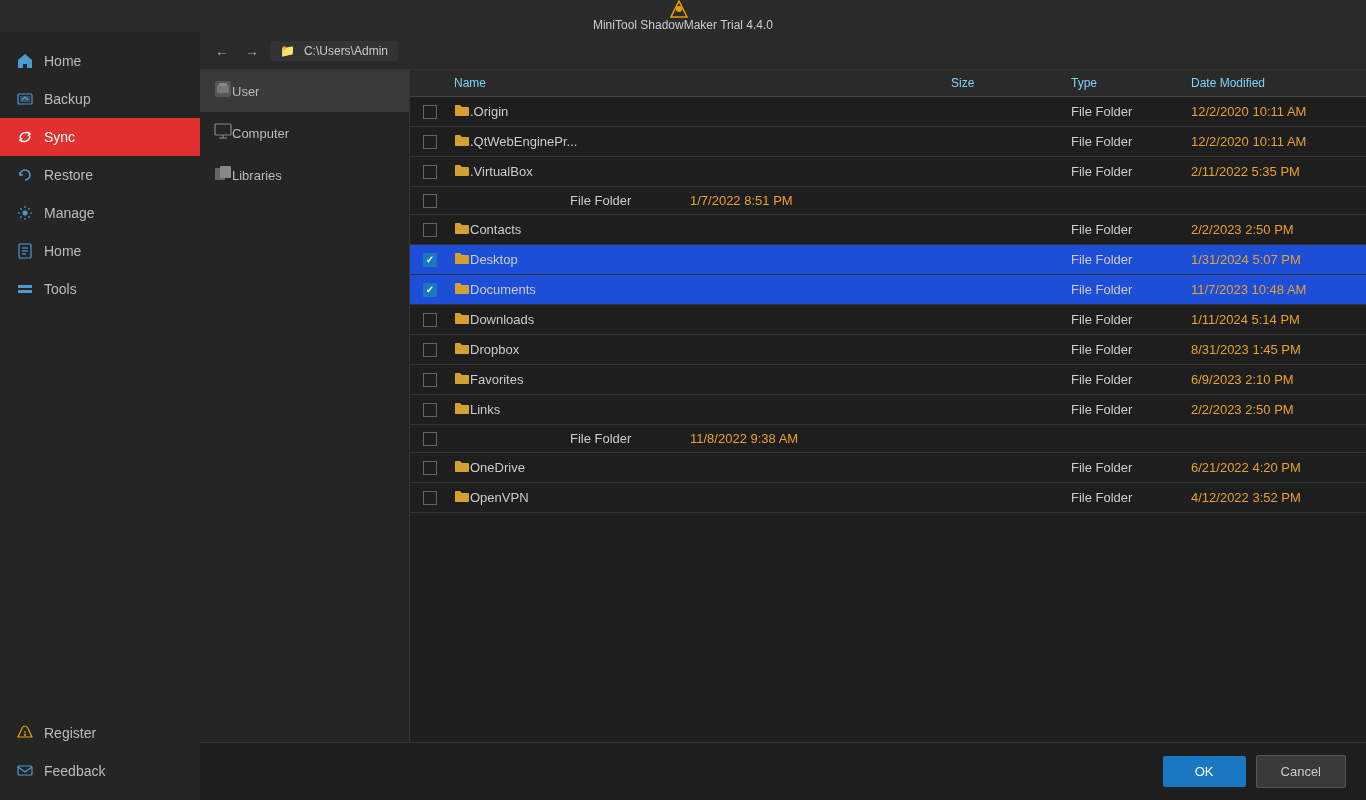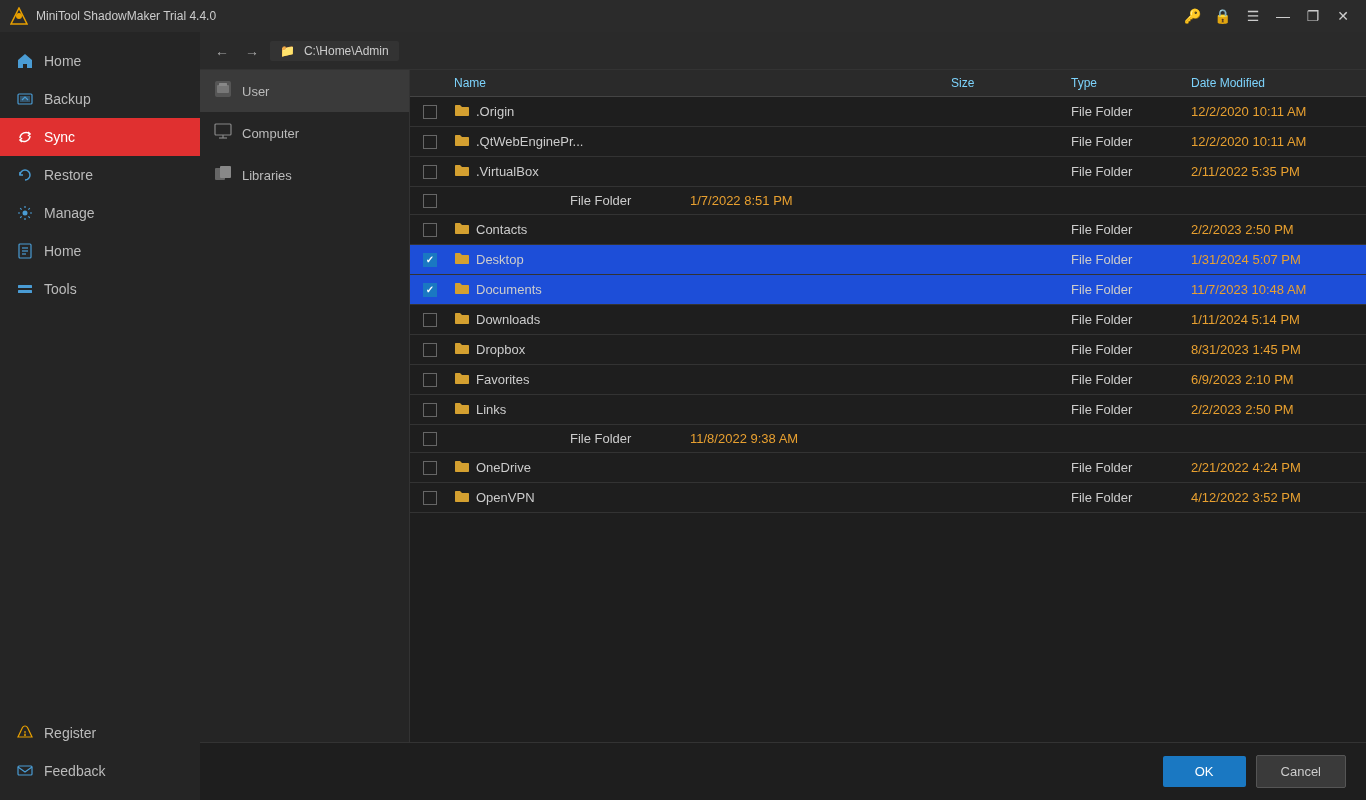--- a/index.html
+++ b/index.html
@@ -14,20 +14,21 @@
     }
 
     
     #title-bar {
       background: #2b2b2b;
       height: 32px;
       display: flex;
       align-items: center;
       padding: 0 10px;
       user-select: none;
+      flex-direction: column;
     }
     #title-bar .app-icon {
       width: 18px;
       height: 18px;
       margin-right: 8px;
       color: #e8a000;
       font-size: 16px;
     }
     #title-bar .title-text {
       color: #ccc;
@@ -152,21 +153,20 @@
       background: #252525;
       border-right: 1px solid #333;
       overflow-y: auto;
     }
     .tree-item {
       display: flex;
       align-items: center;
       padding: 10px 14px;
       cursor: pointer;
       color: #bbb;
-      gap: 10px;
       font-size: 13px;
     }
     .tree-item.selected { background: #3a3a3a; }
     .tree-icon { color: #aaa; font-size: 16px; }
 
     
     #file-list-container {
       flex: 1;
       display: flex;
       flex-direction: column;
@@ -233,21 +233,21 @@
       content: '✓';
       color: #fff;
       font-size: 10px;
       font-weight: bold;
     }
 
     .file-name-cell {
       flex: 1;
       display: flex;
       align-items: center;
-      gap: 6px;
+      gap: 0;
       padding-left: 4px;
       overflow: hidden;
     }
     .folder-icon-inline {
       color: #d4a030;
       font-size: 14px;
       flex-shrink: 0;
     }
     .file-name-text {
       overflow: hidden;
@@ -419,21 +419,21 @@
   </div>
 
   <div id="content-area">
     <div id="file-browser">
 
       <div id="breadcrumb-bar">
         <button class="nav-arrow">←</button>
         <button class="nav-arrow">→</button>
         <div class="breadcrumb-path">
           <span class="folder-icon">📁</span>
-          <span>C:\Home\Admin</span>
+          <span>C:\Users\Admin</span>
         </div>
       </div>
 
       <div id="browser-body">
 
         <div id="tree-panel">
           <div class="tree-item selected">
             <span class="tree-icon">
               <svg width="18" height="18" viewBox="0 0 18 18" fill="none">
                 <rect x="1" y="1" width="16" height="16" rx="2" fill="#555"></rect>
@@ -659,21 +659,21 @@
       <div class="file-name-cell">
         <span class="folder-icon-inline">
           <svg width="16" height="14" viewBox="0 0 16 14" fill="none">
             <path d="M1 3C1 2.4 1.4 2 2 2H6L8 4H14C14.6 4 15 4.4 15 5V12C15 12.6 14.6 13 14 13H2C1.4 13 1 12.6 1 12V3Z" fill="#d4a030"></path>
           </svg>
         </span>
         <span class="file-name-text">OneDrive</span>
       </div>
       <div class="file-size"></div>
       <div class="file-type">File Folder</div>
-      <div class="file-date">2/21/2022 4:24 PM</div>
+      <div class="file-date">6/21/2022 4:20 PM</div>
     </div>
               <div class="file-row">
       <div class="file-checkbox">
         <div class="custom-checkbox "></div>
       </div>
       <div class="file-name-cell">
         <span class="folder-icon-inline">
           <svg width="16" height="14" viewBox="0 0 16 14" fill="none">
             <path d="M1 3C1 2.4 1.4 2 2 2H6L8 4H14C14.6 4 15 4.4 15 5V12C15 12.6 14.6 13 14 13H2C1.4 13 1 12.6 1 12V3Z" fill="#d4a030"></path>
           </svg>

